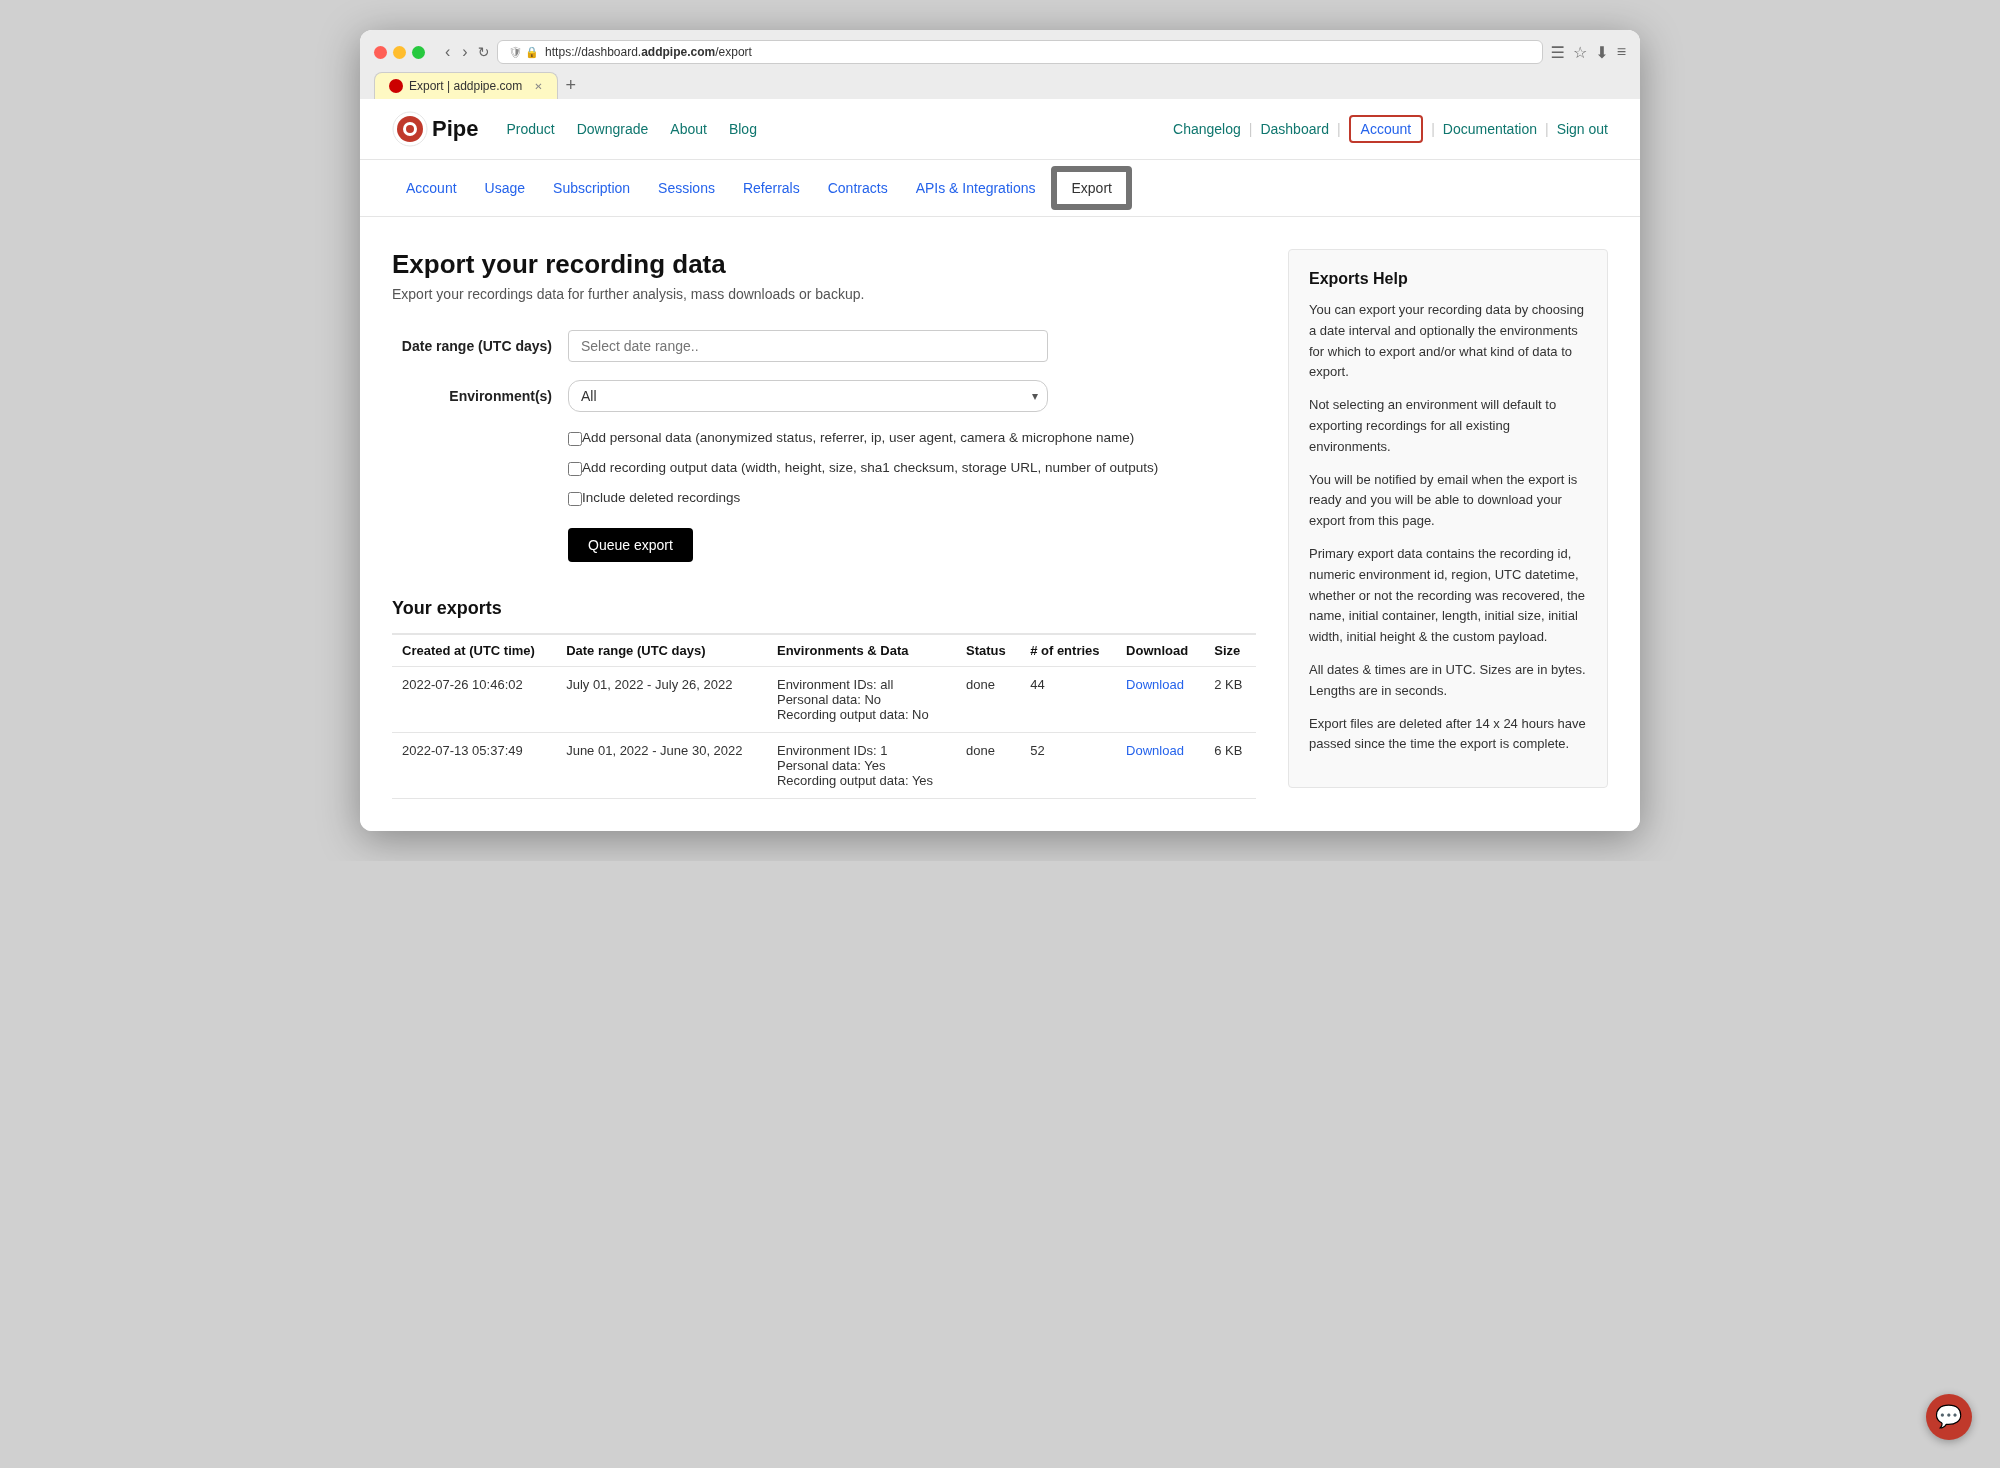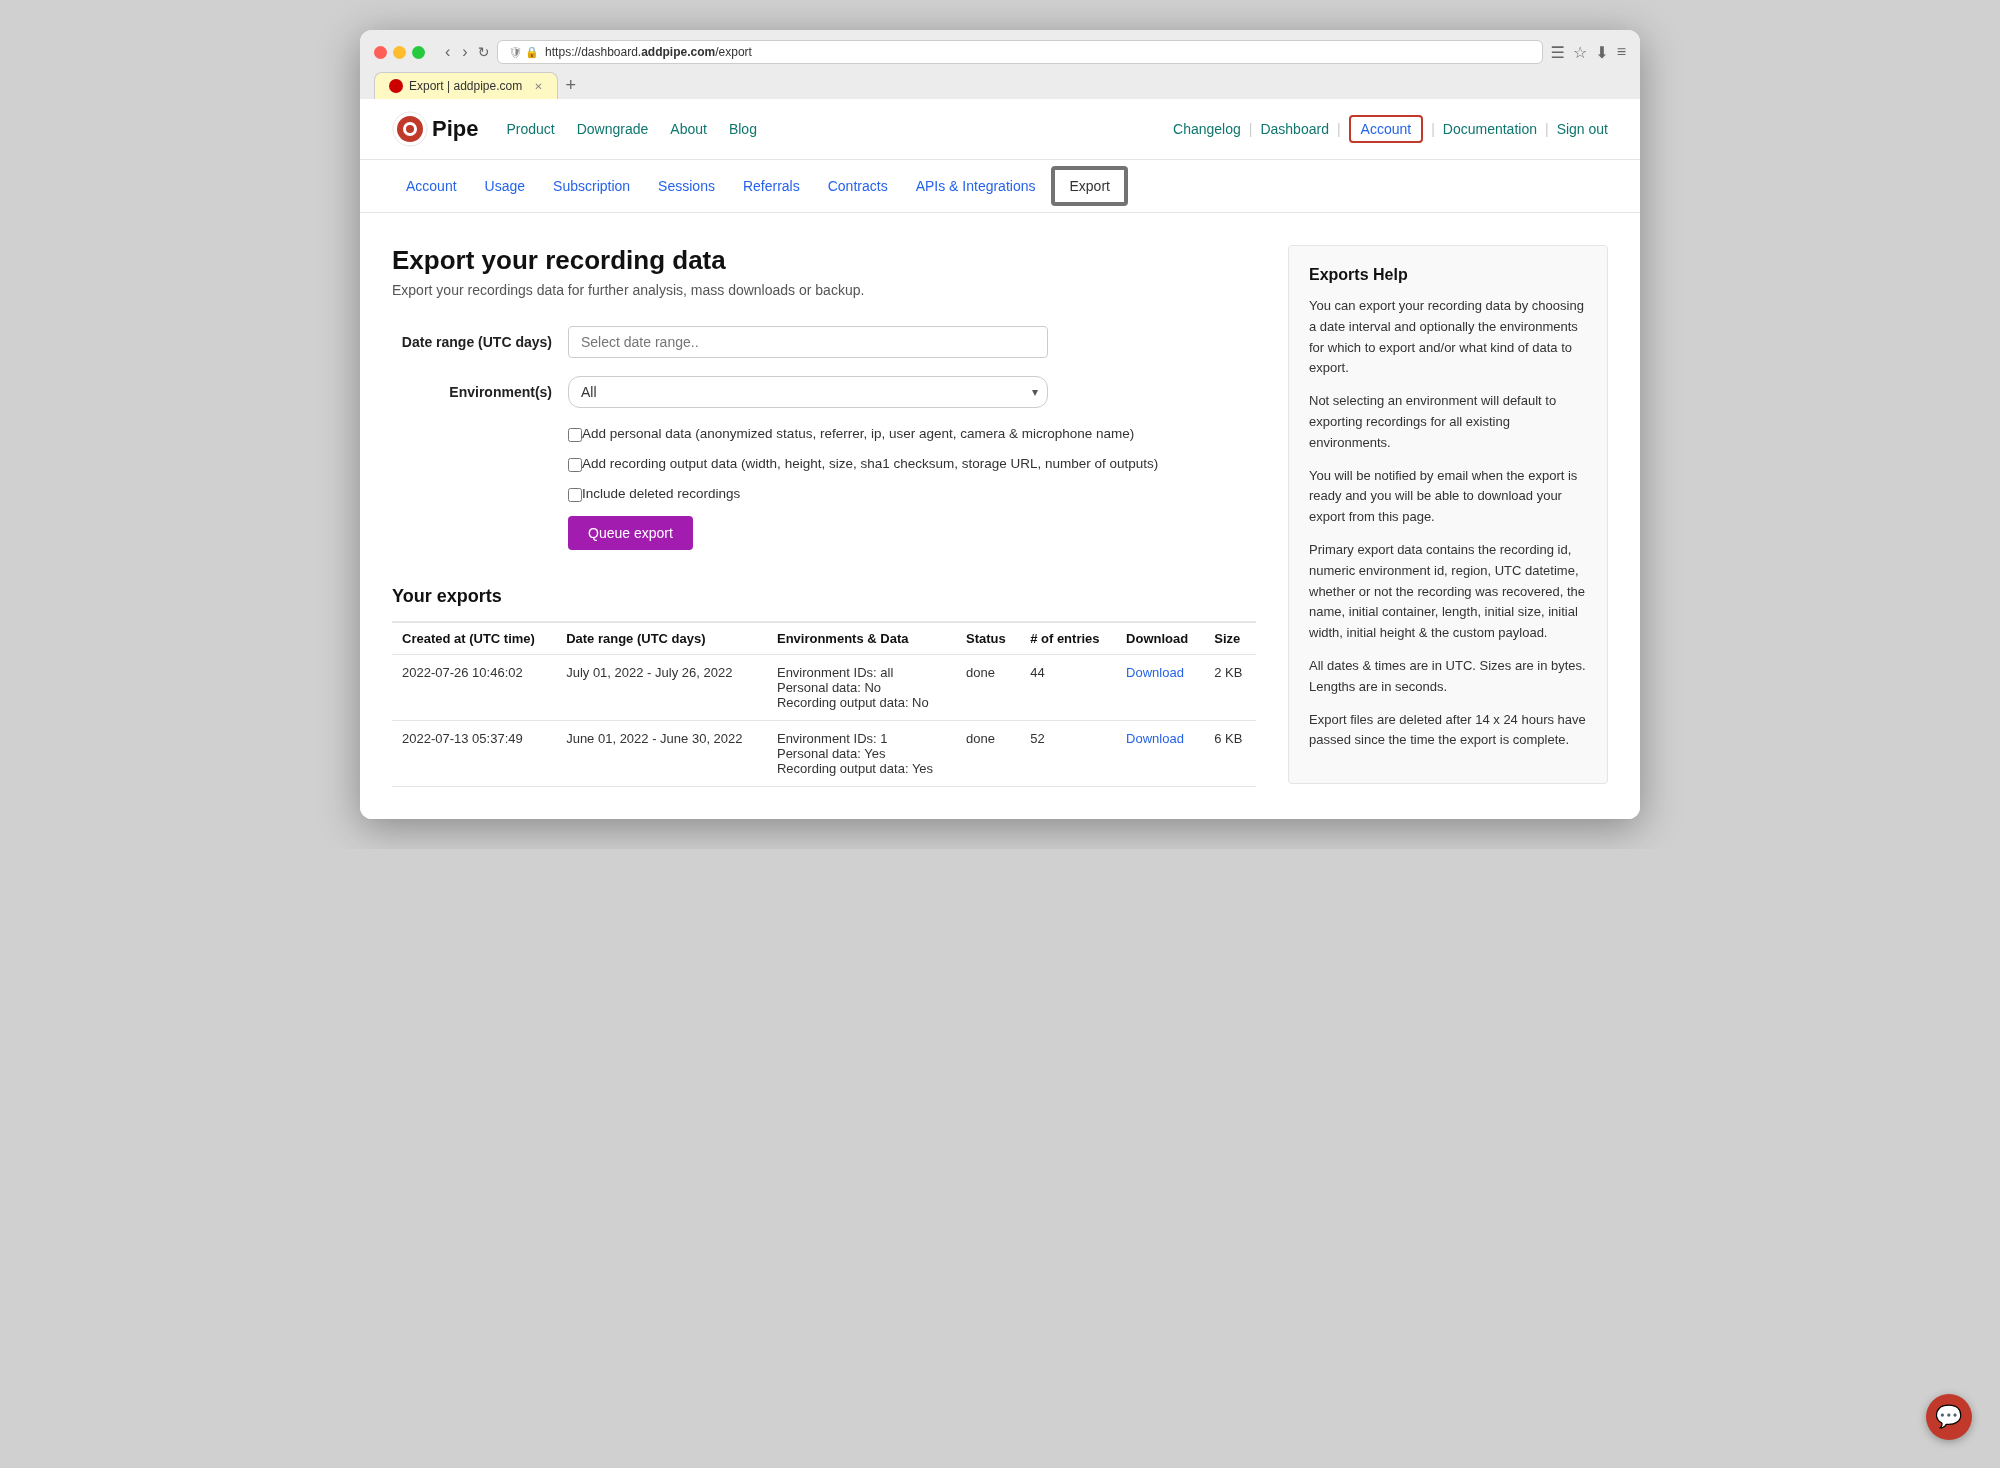--- a/index.html
+++ b/index.html
@@ -97,21 +97,21 @@
       padding: 0 32px;
       border-bottom: 1px solid #e5e5e5;
       gap: 0;
     }
     .sub-nav-link {
       color: #2563eb; text-decoration: none; font-size: 14px;
       padding: 12px 14px;
       display: block;
     }
     .sub-nav-link.active {
-      border: 4px solid #737373; border-radius: 4px;
+      border: 6px solid #737373; border-radius: 4px;
       color: #333; padding: 8px 14px; margin: 6px 2px;
       font-weight: 500;
     }
 
     
     .main-content {
       padding: 32px 32px;
       display: flex; gap: 32px;
     }
 
@@ -147,23 +147,23 @@
     }
 
     .checkbox-section { margin-left: 176px; margin-bottom: 12px; }
     .checkbox-row {
       display: flex; align-items: flex-start; margin-bottom: 14px;
     }
     .checkbox-input { margin-top: 2px; width: 14px; height: 14px; flex-shrink: 0; }
     .checkbox-label { font-size: 13.5px; color: #333; }
 
     .queue-btn {
-      background: #a21caf; color: #fff; border: none;
+      background: #000000; color: #fff; border: none;
       padding: 9px 20px; border-radius: 4px; font-size: 14px;
-      cursor: pointer; margin-left: 176px; margin-top: 0;
+      cursor: pointer; margin-left: 176px; margin-top: 8px;
     }
 
     
     .exports-section { margin-top: 36px; }
     .exports-title { font-size: 18px; font-weight: 700; color: #111; margin-bottom: 14px; }
     .exports-table { width: 100%; border-collapse: collapse; font-size: 13px; }
     .exports-table th {
       text-align: left; font-weight: 600; color: #111;
       border-top: 2px solid #e5e5e5; border-bottom: 1px solid #e5e5e5;
       padding: 8px 10px;

